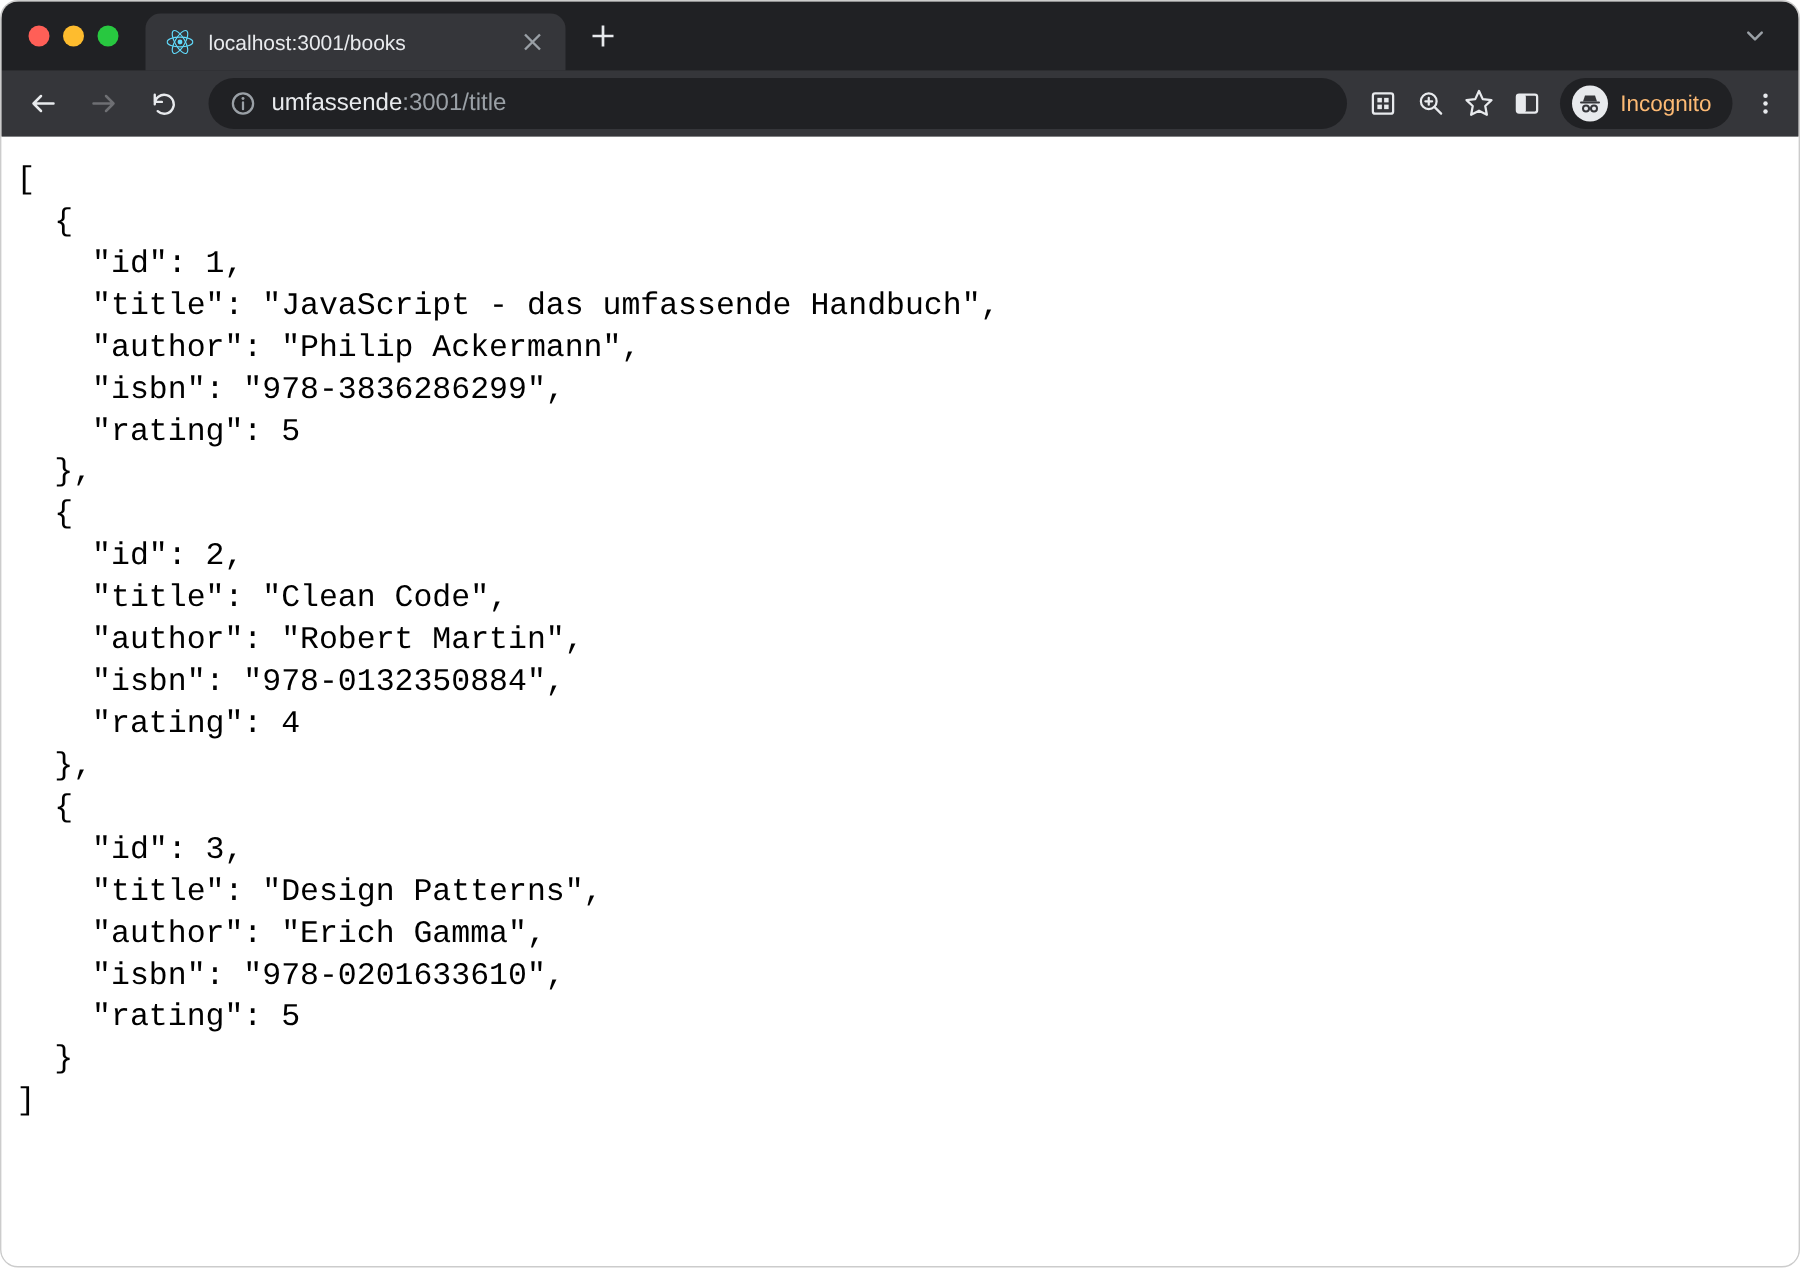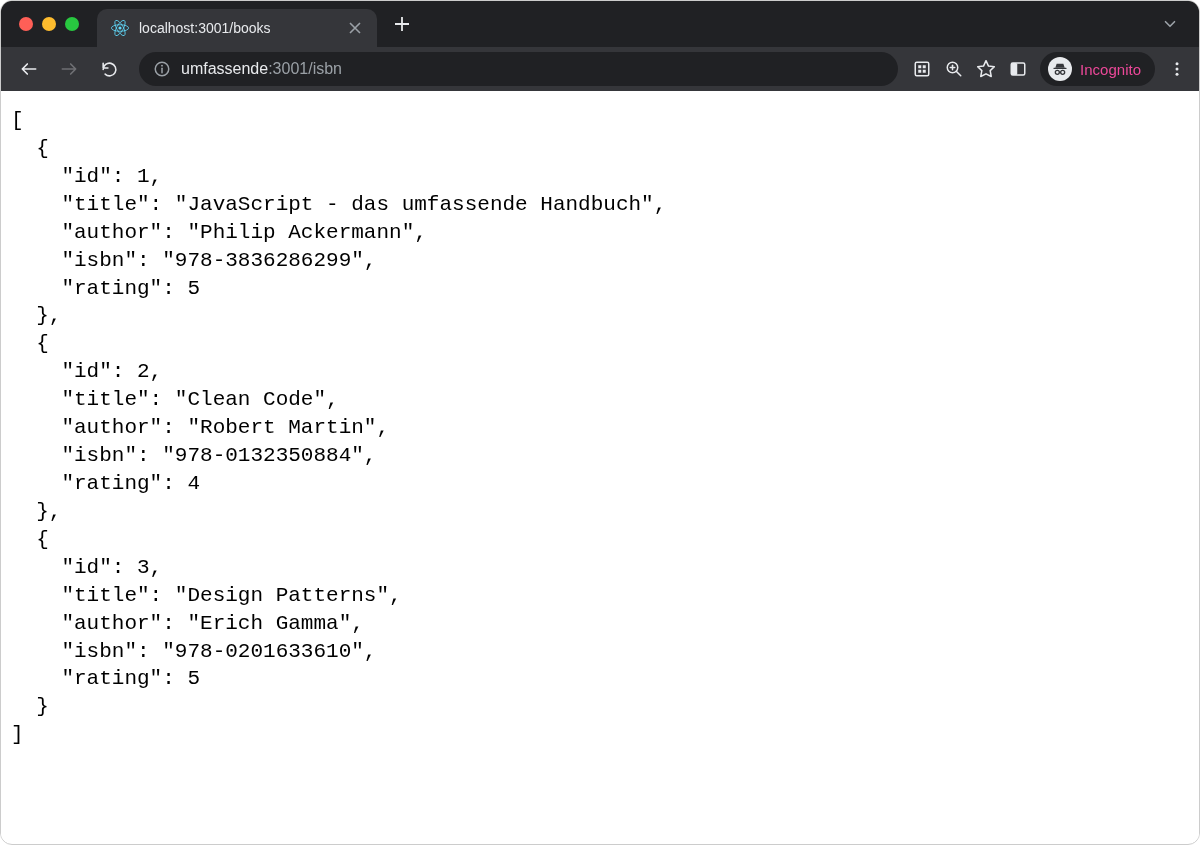--- a/index.html
+++ b/index.html
@@ -165,21 +165,21 @@
     .incognito-icon-wrap {
       width: 24px;
       height: 24px;
       background: #e8eaed;
       border-radius: 50%;
       display: flex;
       align-items: center;
       justify-content: center;
     }
     .incognito-label {
-      color: #ec4899;
+      color: #fdba74;
       font-size: 15px;
     }
     .content {
       padding: 16px 10px;
       font-family: "Courier New", Courier, monospace;
       font-size: 21px;
       line-height: 1.33;
       white-space: pre;
       color: #000;
       background: #fff;
@@ -245,21 +245,21 @@
     </div>
     <div class="address-bar">
       <span class="site-info-icon">
         <svg width="18" height="18" viewBox="0 0 24 24">
             <circle cx="12" cy="12" r="9" stroke="currentColor" stroke-width="2" fill="none"></circle>
             <line x1="12" y1="11" x2="12" y2="17" stroke="currentColor" stroke-width="2" stroke-linecap="round"></line>
             <circle cx="12" cy="7.5" r="1.3" fill="currentColor"></circle>
           </svg>
       </span>
       <span class="url-text">
-        <span>umfassende</span><span class="dim">:3001/isbn</span>
+        <span>umfassende</span><span class="dim">:3001/title</span>
       </span>
     </div>
     <div class="toolbar-right">
       <span class="toolbar-icon">
         <svg width="18" height="18" viewBox="0 0 24 24">
             <rect x="3" y="3" width="18" height="18" rx="2" stroke="currentColor" stroke-width="2" fill="none"></rect>
             <rect x="7" y="7" width="4" height="4" fill="currentColor"></rect>
             <rect x="13" y="7" width="4" height="4" fill="currentColor"></rect>
             <rect x="7" y="13" width="4" height="4" fill="currentColor"></rect>
             <rect x="13" y="13" width="4" height="4" fill="currentColor"></rect>

